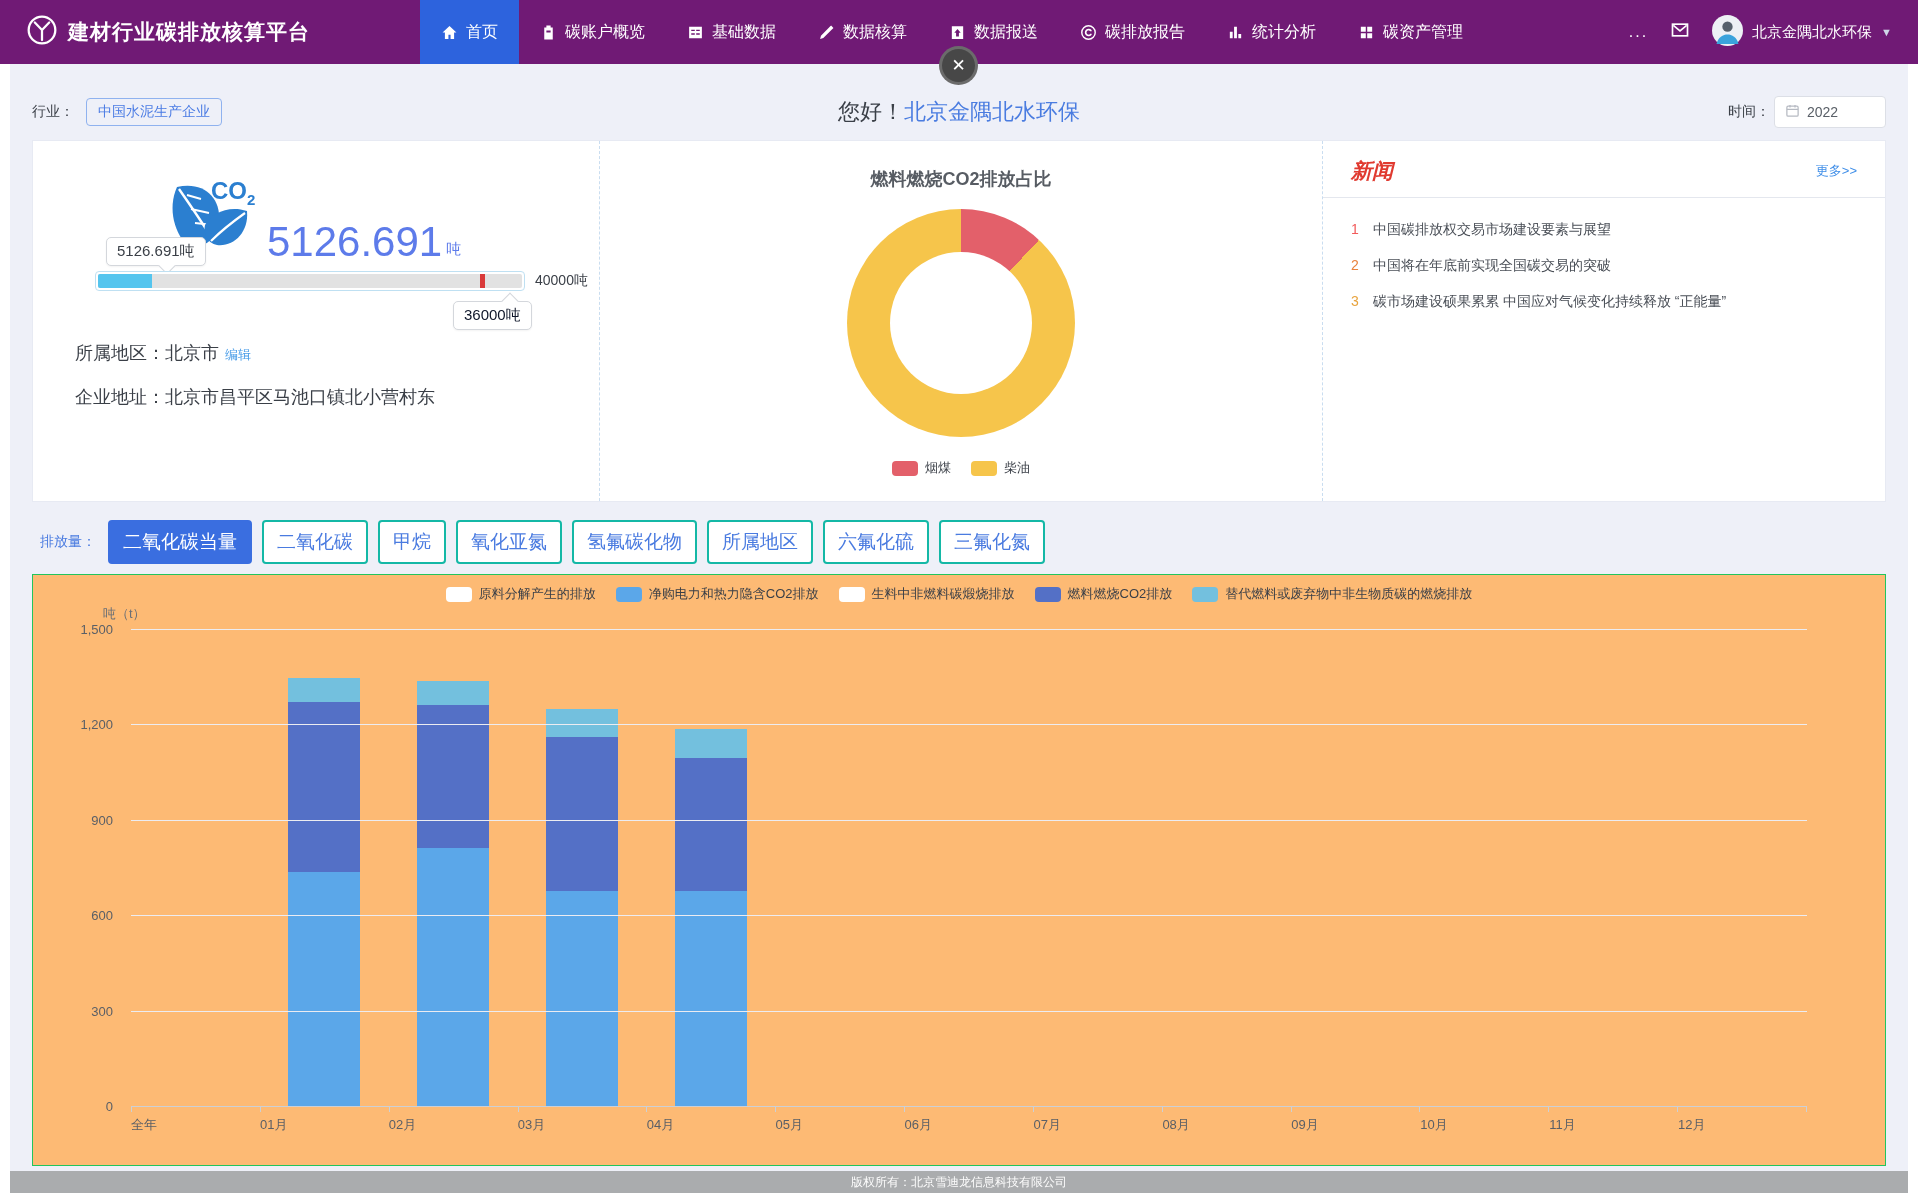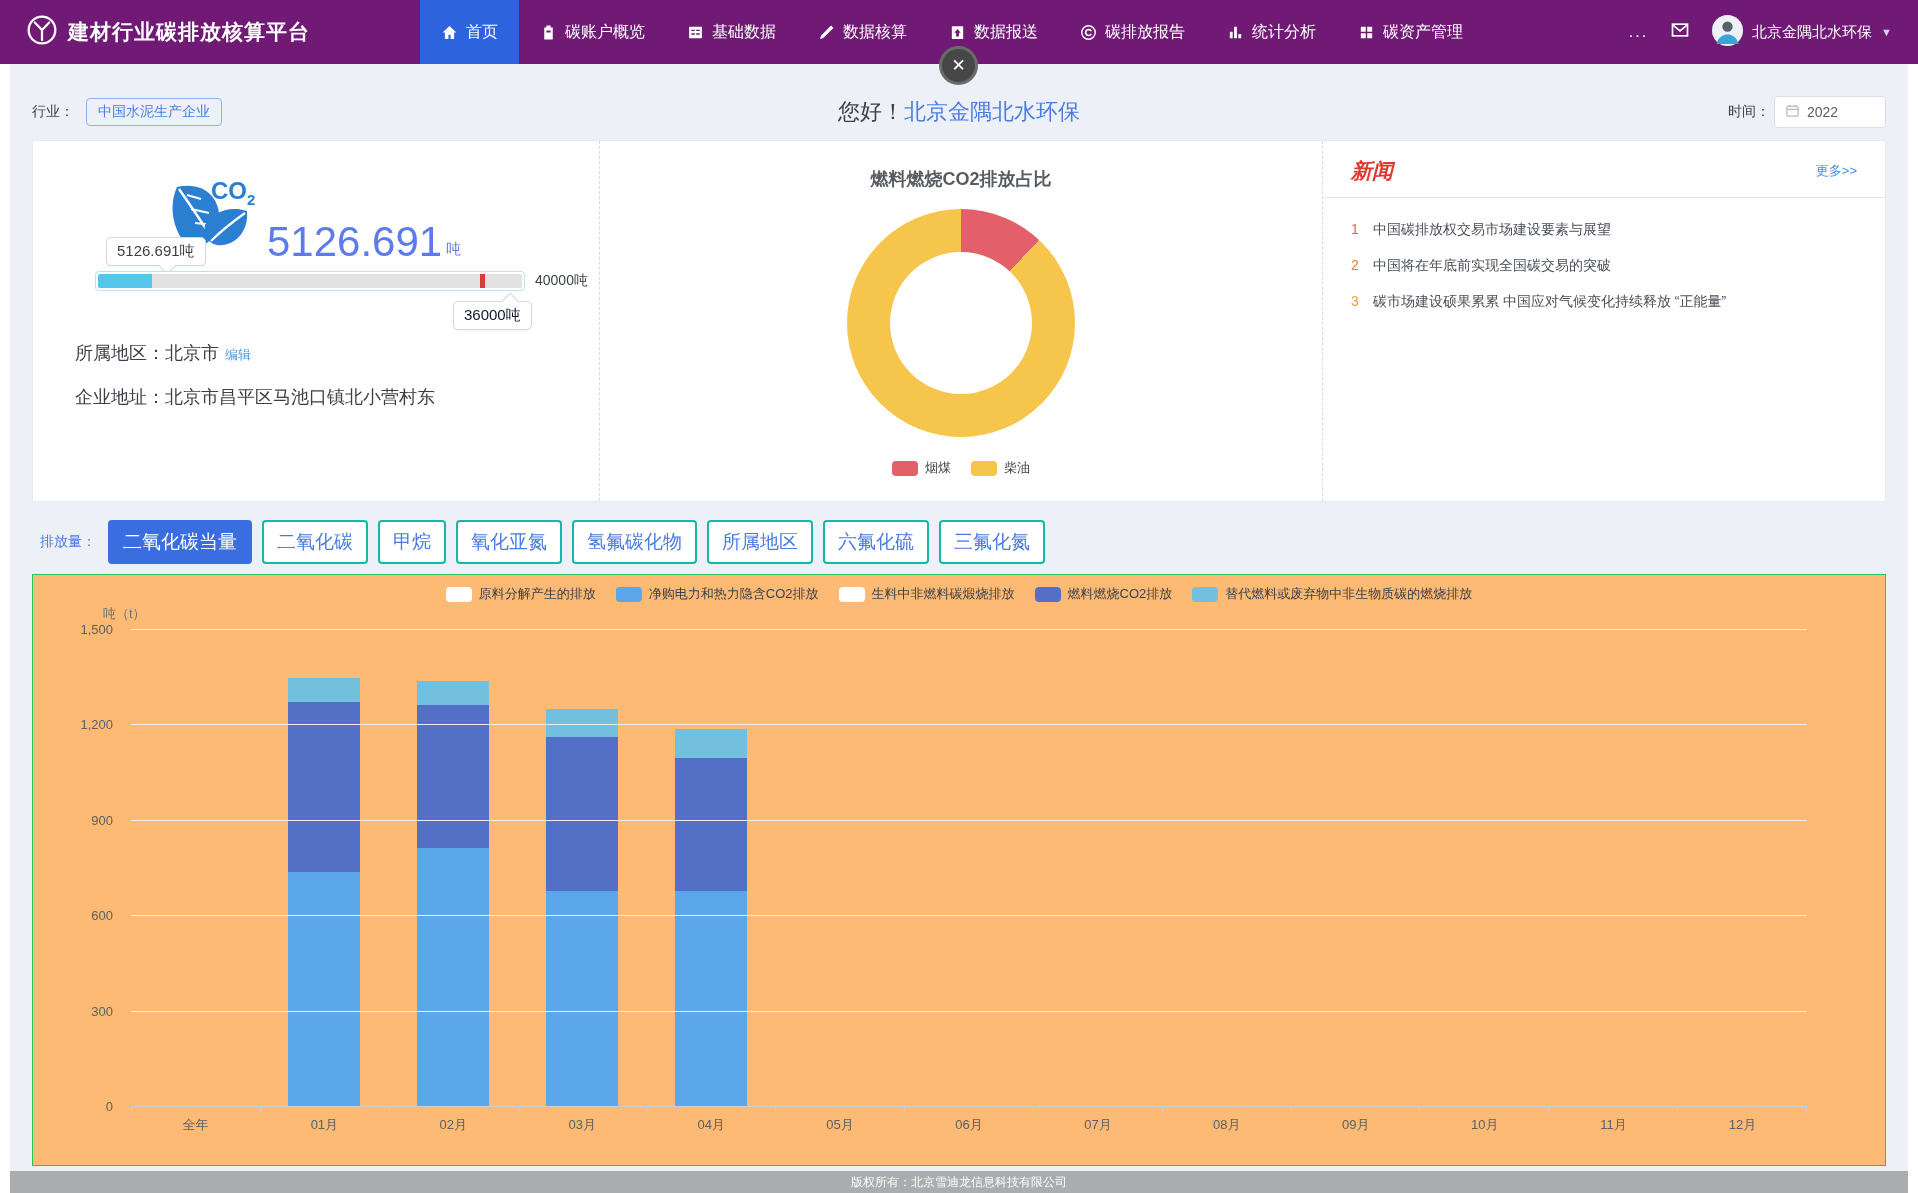--- a/index.html
+++ b/index.html
@@ -101,21 +101,21 @@
   .gridline { position:absolute; left:0; right:0; height:1px; background:#ececf1; }
   .y-labels { position:absolute; left:28px; top:54px; width:62px; height:477px; }
   .y-label { position:absolute; right:10px; font-size:13px; color:#5a5f66; transform:translateY(-50%); }
   .cells { display:flex; height:100%; position:relative; }
   .bar-cell { flex:1; position:relative; }
   .bar-stack { position:absolute; left:50%; bottom:0; width:72px; margin-left:-36px; display:flex; flex-direction:column-reverse; }
   .bar-seg { width:100%; }
   .ticks { position:absolute; left:98px; right:78px; top:531px; height:6px; border-top:1px solid #ccd0d6; border-left:1px solid #ccd0d6; display:flex; }
   .tick-cell { flex:1; border-right:1px solid #ccd0d6; }
   .x-labels { position:absolute; left:98px; right:78px; top:541px; display:flex; }
-  .x-label { flex:1; text-align:center; font-size:13px; color:#5a5f66; }
+  .x-label { flex:1; font-size:13px; color:#5a5f66; }
 
   .footer { position:absolute; left:0; right:0; bottom:0; height:22px; background:#aaacae; color:#fdfdfd;
     font-size:12px; display:flex; align-items:center; justify-content:center; }
 </style>
 </head>
 <body>
 
 <div class="navbar">
   <div class="brand">
     <span class="ico"><svg viewBox="0 0 24 24" width="32" height="32">

